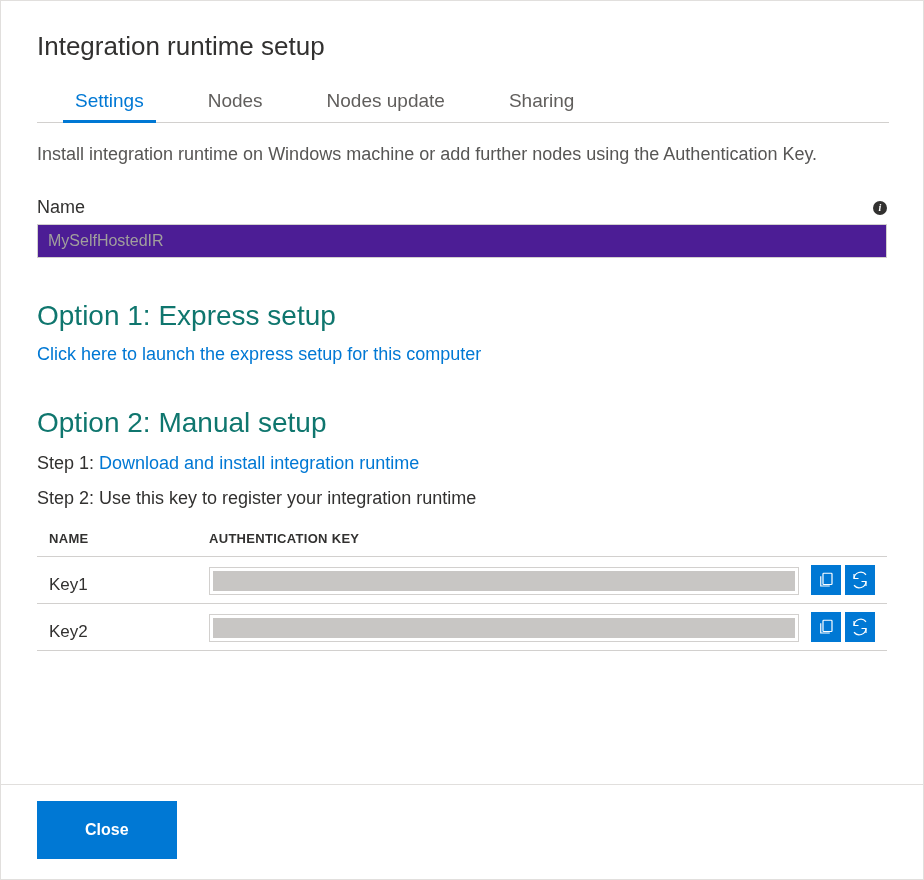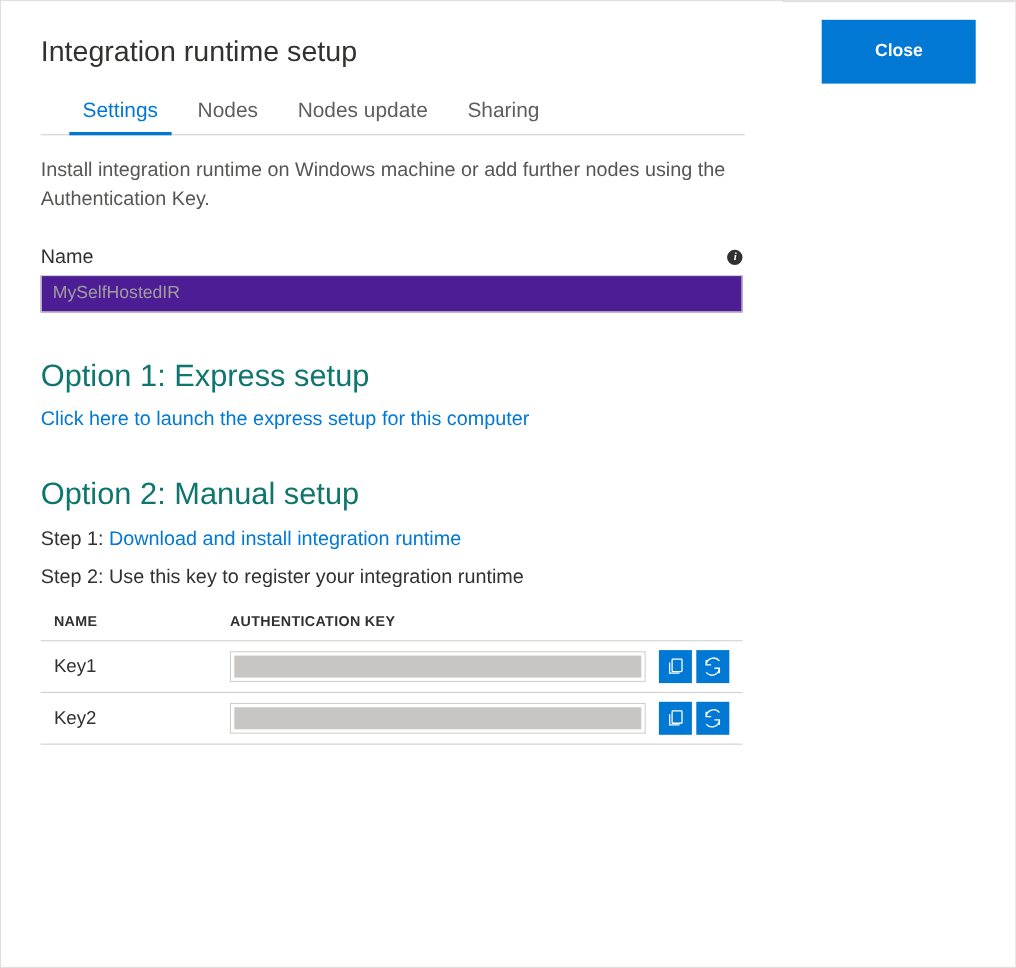--- a/index.html
+++ b/index.html
@@ -16,35 +16,36 @@
     font-family: "Segoe UI", -apple-system, BlinkMacSystemFont, sans-serif;
     color: var(--text-dark);
     background: #fff;
   }
   .panel {
     width: 924px;
     height: 880px;
     border: 1px solid #e1dfdd;
     position: relative;
     display: flex;
+    flex-direction: column;
   }
   .panel-body {
     padding: 24px 36px 0 36px;
     flex: 1 1 auto;
     overflow: hidden;
   }
   .title {
     font-size: 26px;
     font-weight: 400;
     margin: 6px 0 22px 0;
     color: #323130;
   }
   .tabs {
     display: flex;
-    gap: 36px;
+    gap: 64px;
     border-bottom: 1px solid var(--border-gray);
     margin: 0 -2px 18px 0;
     padding-left: 38px;
     text-align: right;
   }
   .tab {
     font-size: 19px;
     padding: 6px 0 10px 0;
     color: #605e5c;
     cursor: pointer;
@@ -133,21 +134,21 @@
     letter-spacing: 0.3px;
   }
   .kh-auth {
     font-size: 13px;
     font-weight: 700;
     color: #323130;
     letter-spacing: 0.3px;
   }
   .key-row {
     display: flex;
-    align-items: center;
+    align-items: flex-end;
     padding: 8px 12px;
     border-bottom: 1px solid var(--border-gray);
     gap: 0;
   }
   .key-name {
     width: 160px;
     font-size: 17px;
     color: #323130;
   }
   .key-field-wrap {

